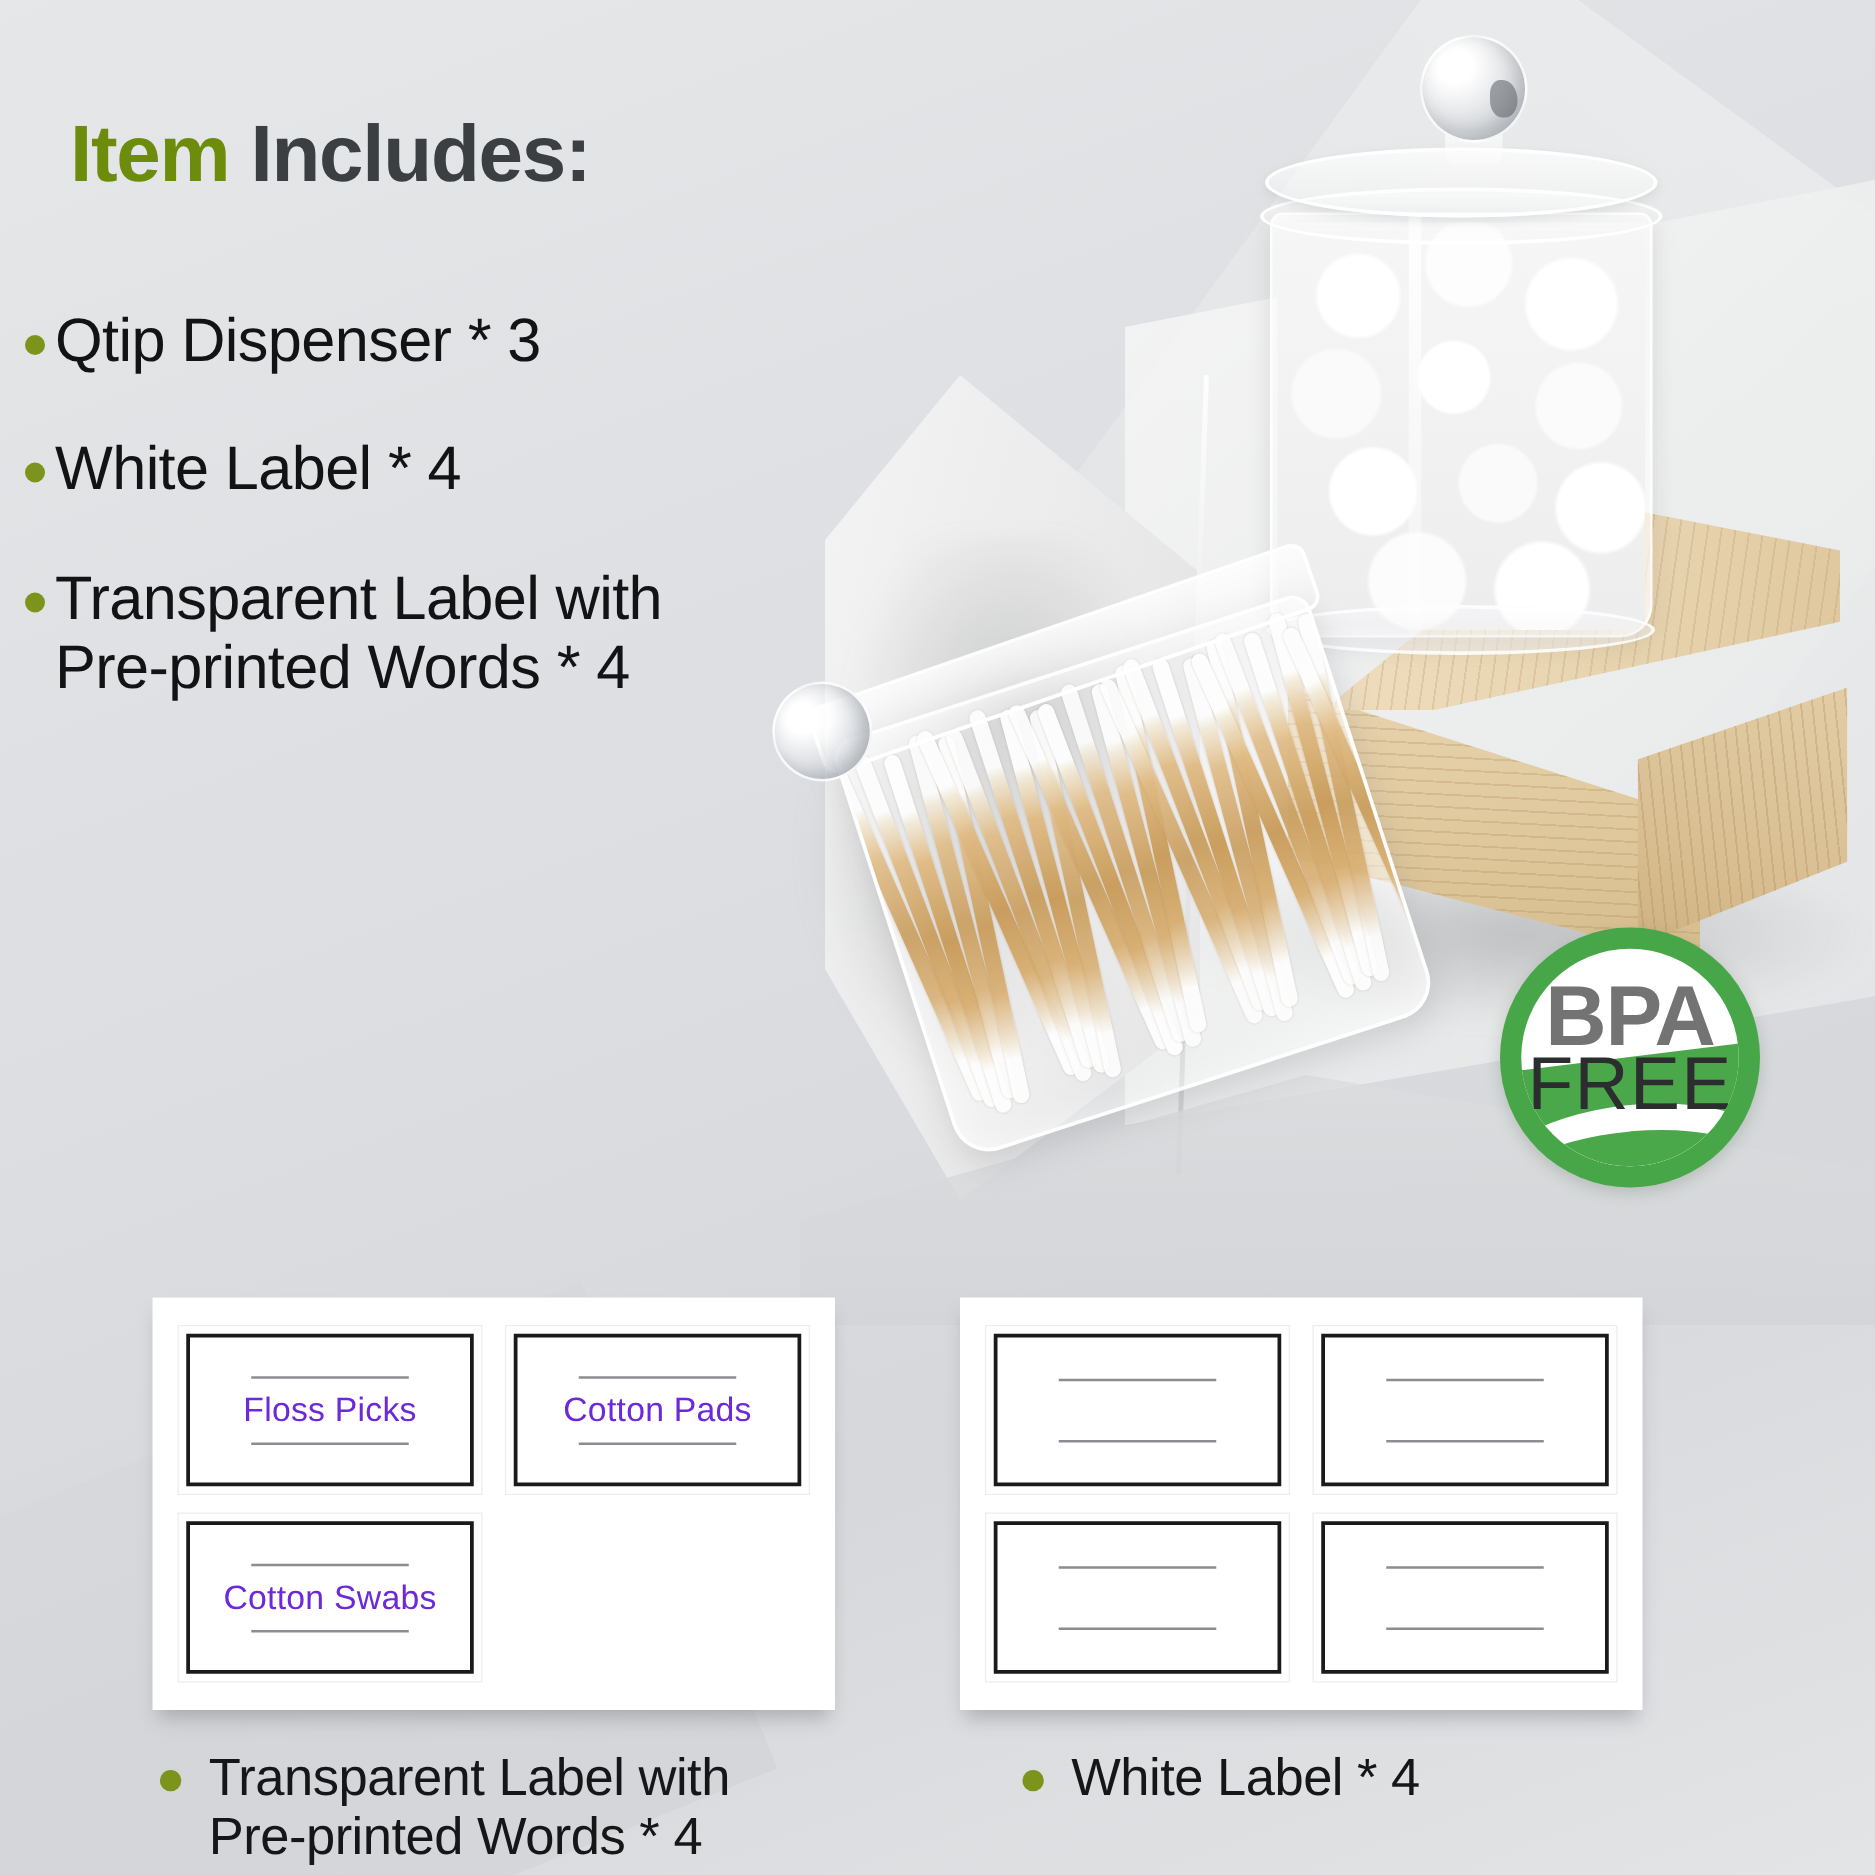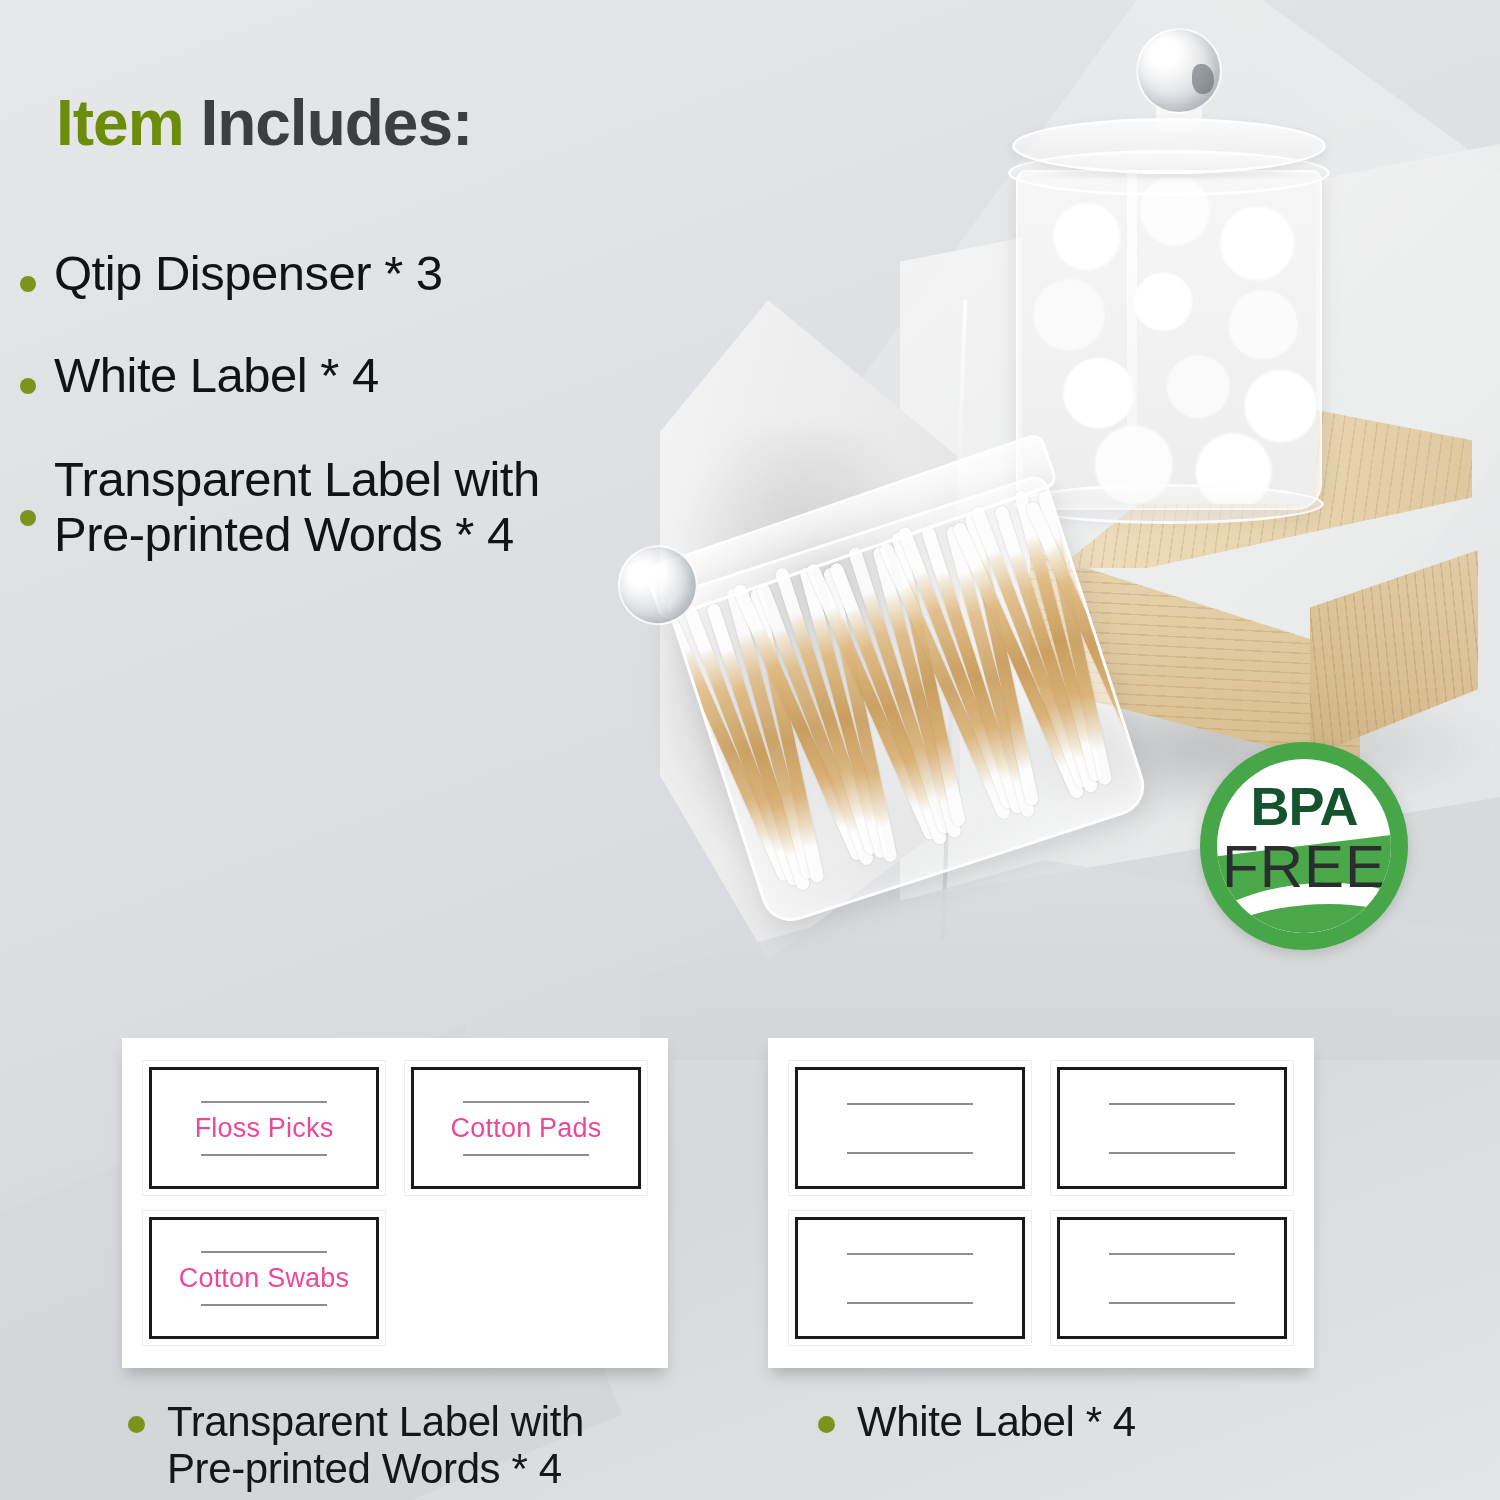--- a/index.html
+++ b/index.html
@@ -206,21 +206,21 @@
   
   #headline {
     position:absolute; left:56px; top:86px;
     font-size:64px; font-weight:700; letter-spacing:-1px;
     white-space:nowrap;
     font-family:"Liberation Sans", sans-serif;
   }
   #headline .hl-green { color:#6e8c0b; }
   #headline .hl-dark  { color:#3b3f41; }
 
-  .bullet-row { position:absolute; display:flex; align-items:center; gap:18px; }
+  .bullet-row { position:absolute; display:flex; align-items:flex-start; gap:8px; }
   .dot {
     width:16px; height:16px; border-radius:50%;
     background:#7c941c; flex:0 0 auto; margin-top:22px;
   }
   .bullet-text {
     color:#111315; font-size:49px; line-height:1.12;
     letter-spacing:-.5px; font-weight:400;
   }
   #b1 { left:20px; top:246px; }
   #b2 { left:20px; top:348px; }
@@ -256,21 +256,21 @@
     transform:rotate(-6deg);
   }
   #bpa .leaf-bottom {
     position:absolute; left:-20%; top:84%; width:144%; height:40%;
     background:#4aa84b;
     border-radius:50% 50% 0 0 / 80% 80% 0 0;
     transform:rotate(-5deg);
   }
   #bpa .bpa-txt {
     position:absolute; left:0; right:0; top:22px; text-align:center;
-    color:#14532d; font-size:54px; font-weight:700; letter-spacing:-1px;
+    color:#737373; font-size:68px; font-weight:700; letter-spacing:-1px;
     line-height:.96;
   }
   #bpa .free-txt {
     position:absolute; left:0; right:0; top:78px; text-align:center;
     color:#2b2d2f; font-size:60px; font-weight:400; letter-spacing:1px;
     line-height:1;
   }
 
   
   .sheet {
@@ -289,21 +289,21 @@
   }
   .label-box {
     width:100%; height:100%;
     border:3px solid #1a1a1a;
     display:flex; flex-direction:column; align-items:center; justify-content:center;
     gap:10px; padding:12px 10px;
     background:#fff;
   }
   .rule { width:62%; height:2px; background:#8b8d90; }
   .label-text {
-    color:#ec4899; font-size:27px; letter-spacing:.2px;
+    color:#6d28d9; font-size:27px; letter-spacing:.2px;
     white-space:nowrap; font-family:"Liberation Sans", sans-serif;
   }
   .label-text.empty { height:27px; }
 
   
   .caption-row { position:absolute; display:flex; align-items:flex-start; gap:22px; }
   .caption-row .dot { width:17px; height:17px; margin-top:18px; }
   .caption-text {
     color:#141617; font-size:42px; line-height:1.12; letter-spacing:-.4px;
   }

